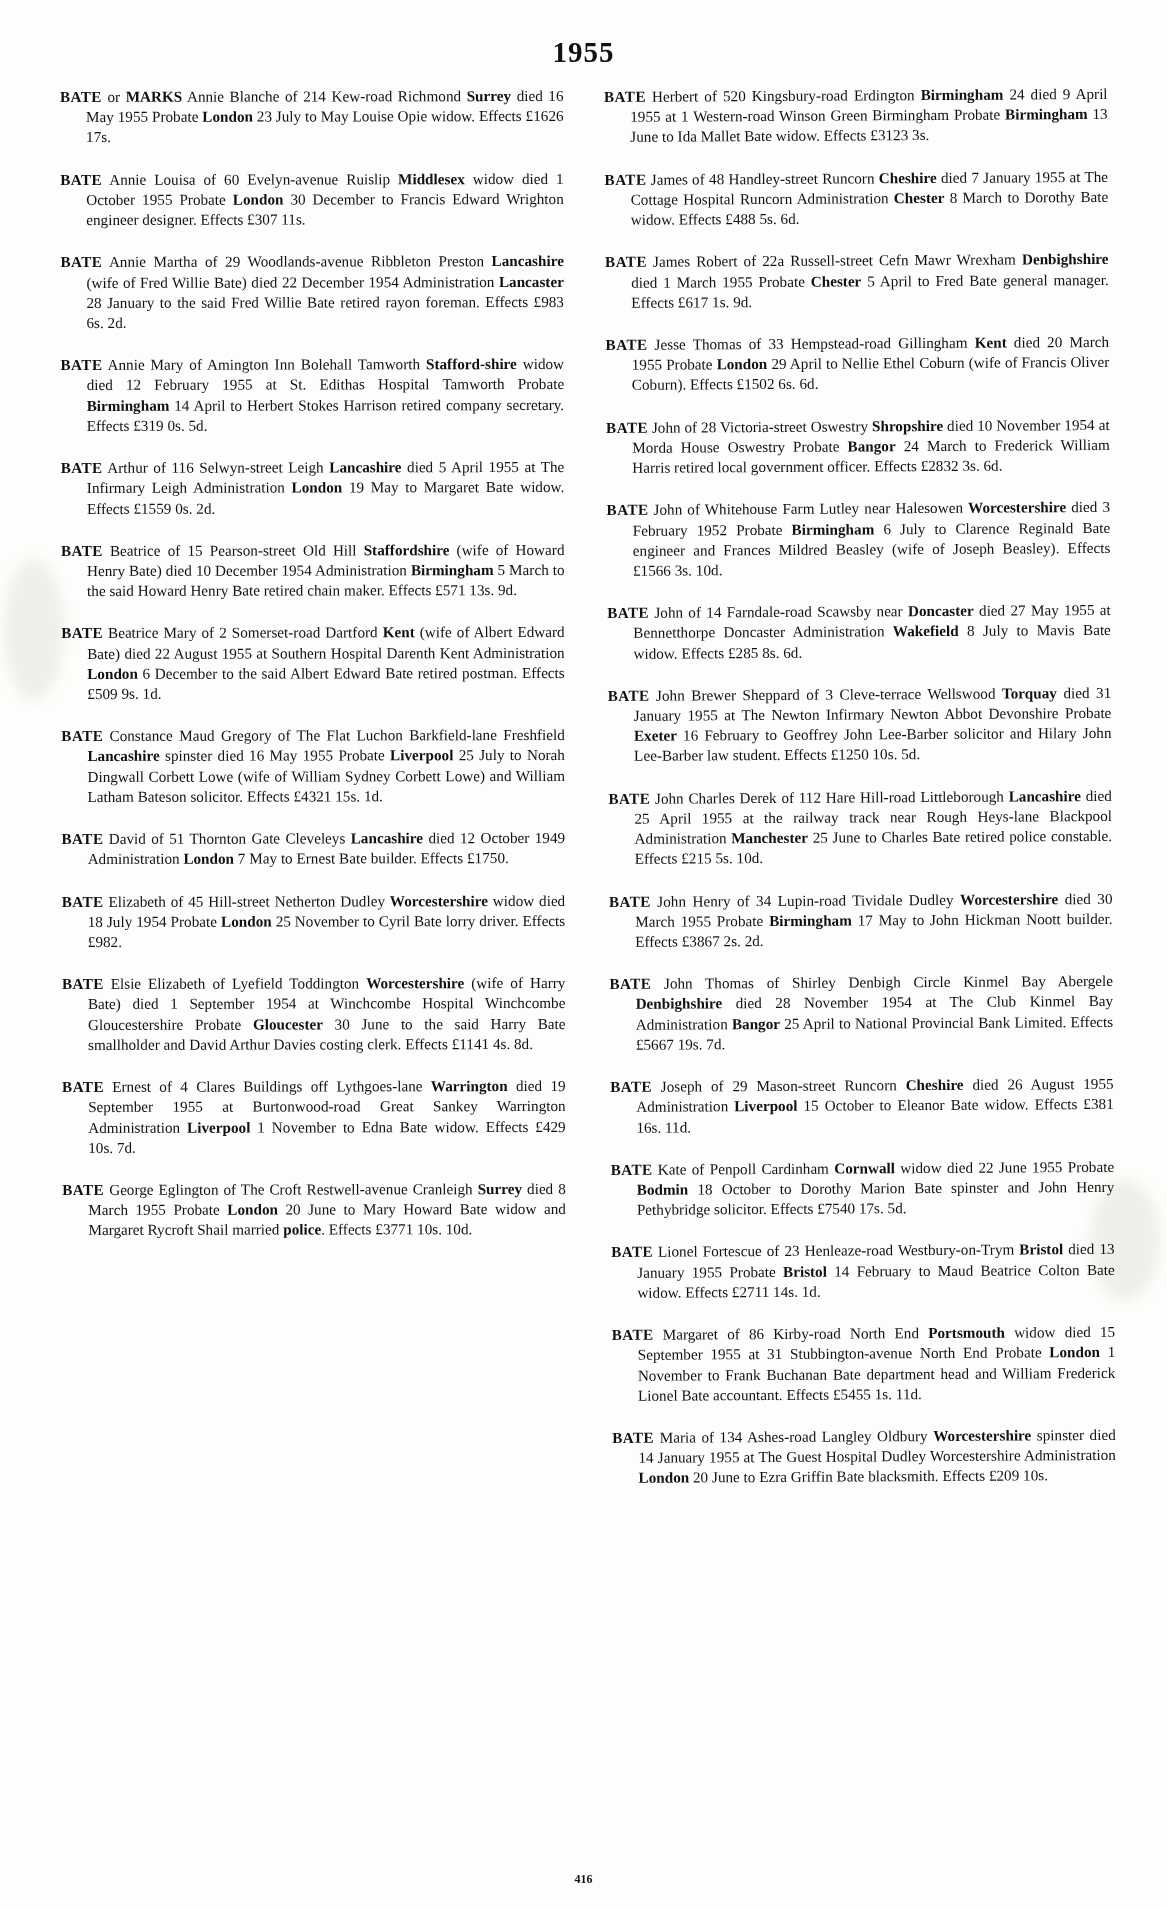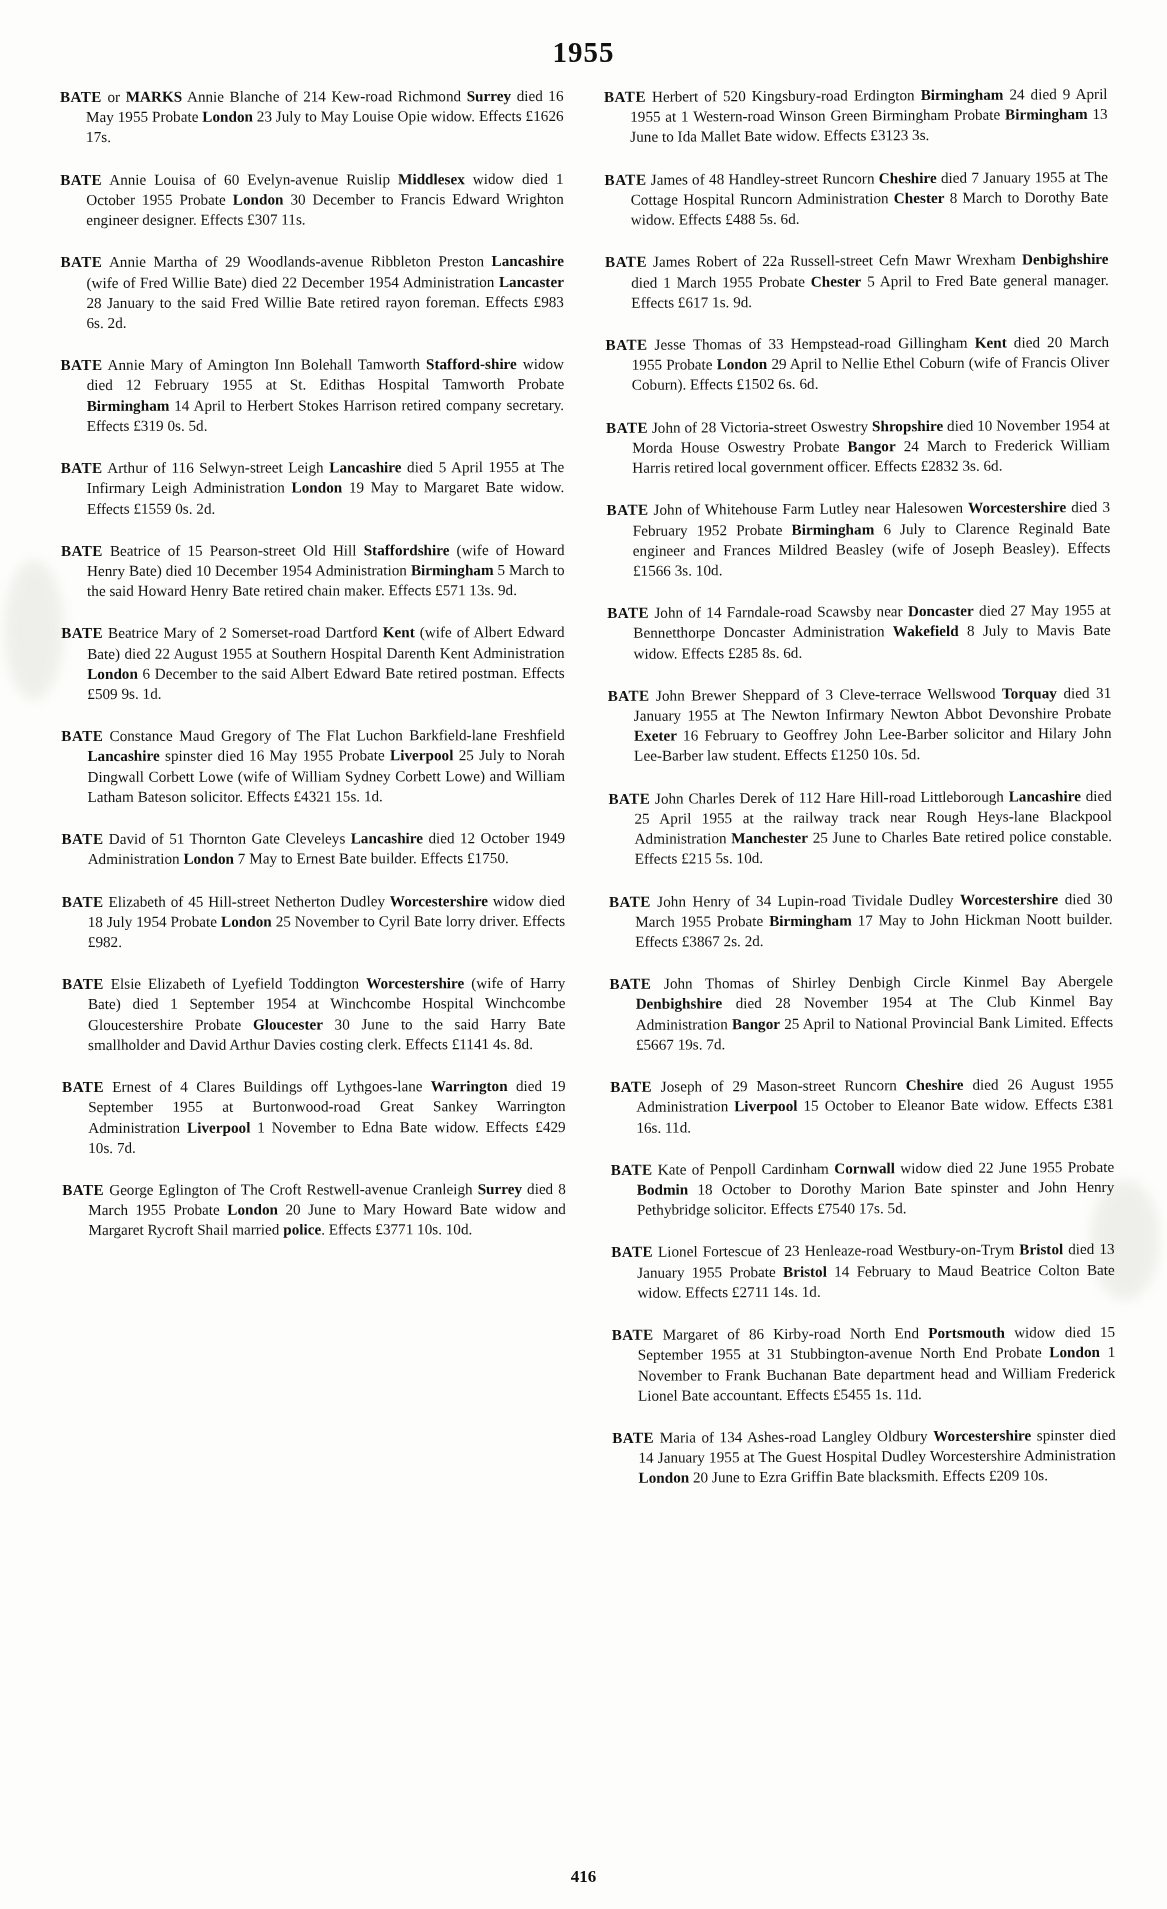--- a/index.html
+++ b/index.html
@@ -63,21 +63,21 @@
   }
   .entry b {
     font-weight: bold;
   }
   .footer {
     position: absolute;
     bottom: 22px;
     left: 0;
     width: 100%;
     text-align: center;
-    font-size: 17px;
+    font-size: 12px;
     font-weight: bold;
   }
   
   .col.right {
     transform: rotate(-0.35deg);
     transform-origin: top left;
   }
   .col.left {
     transform: rotate(-0.12deg);
     transform-origin: top left;

